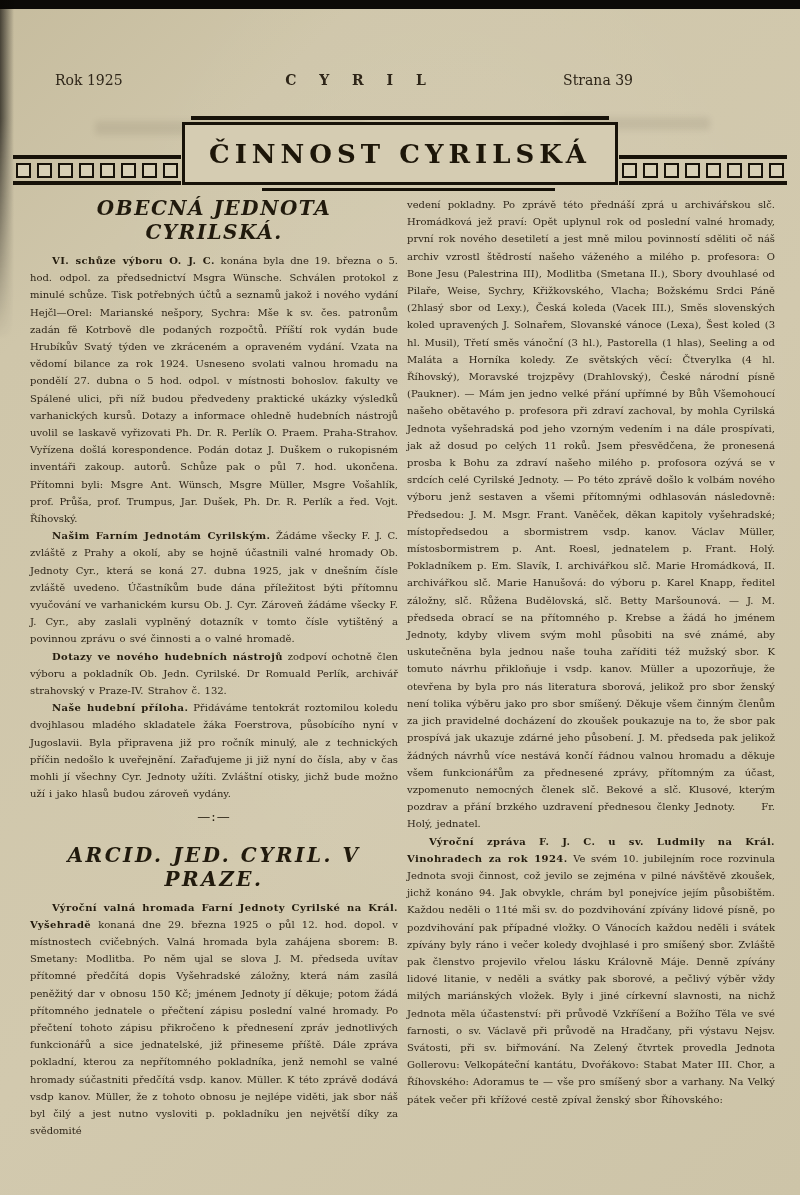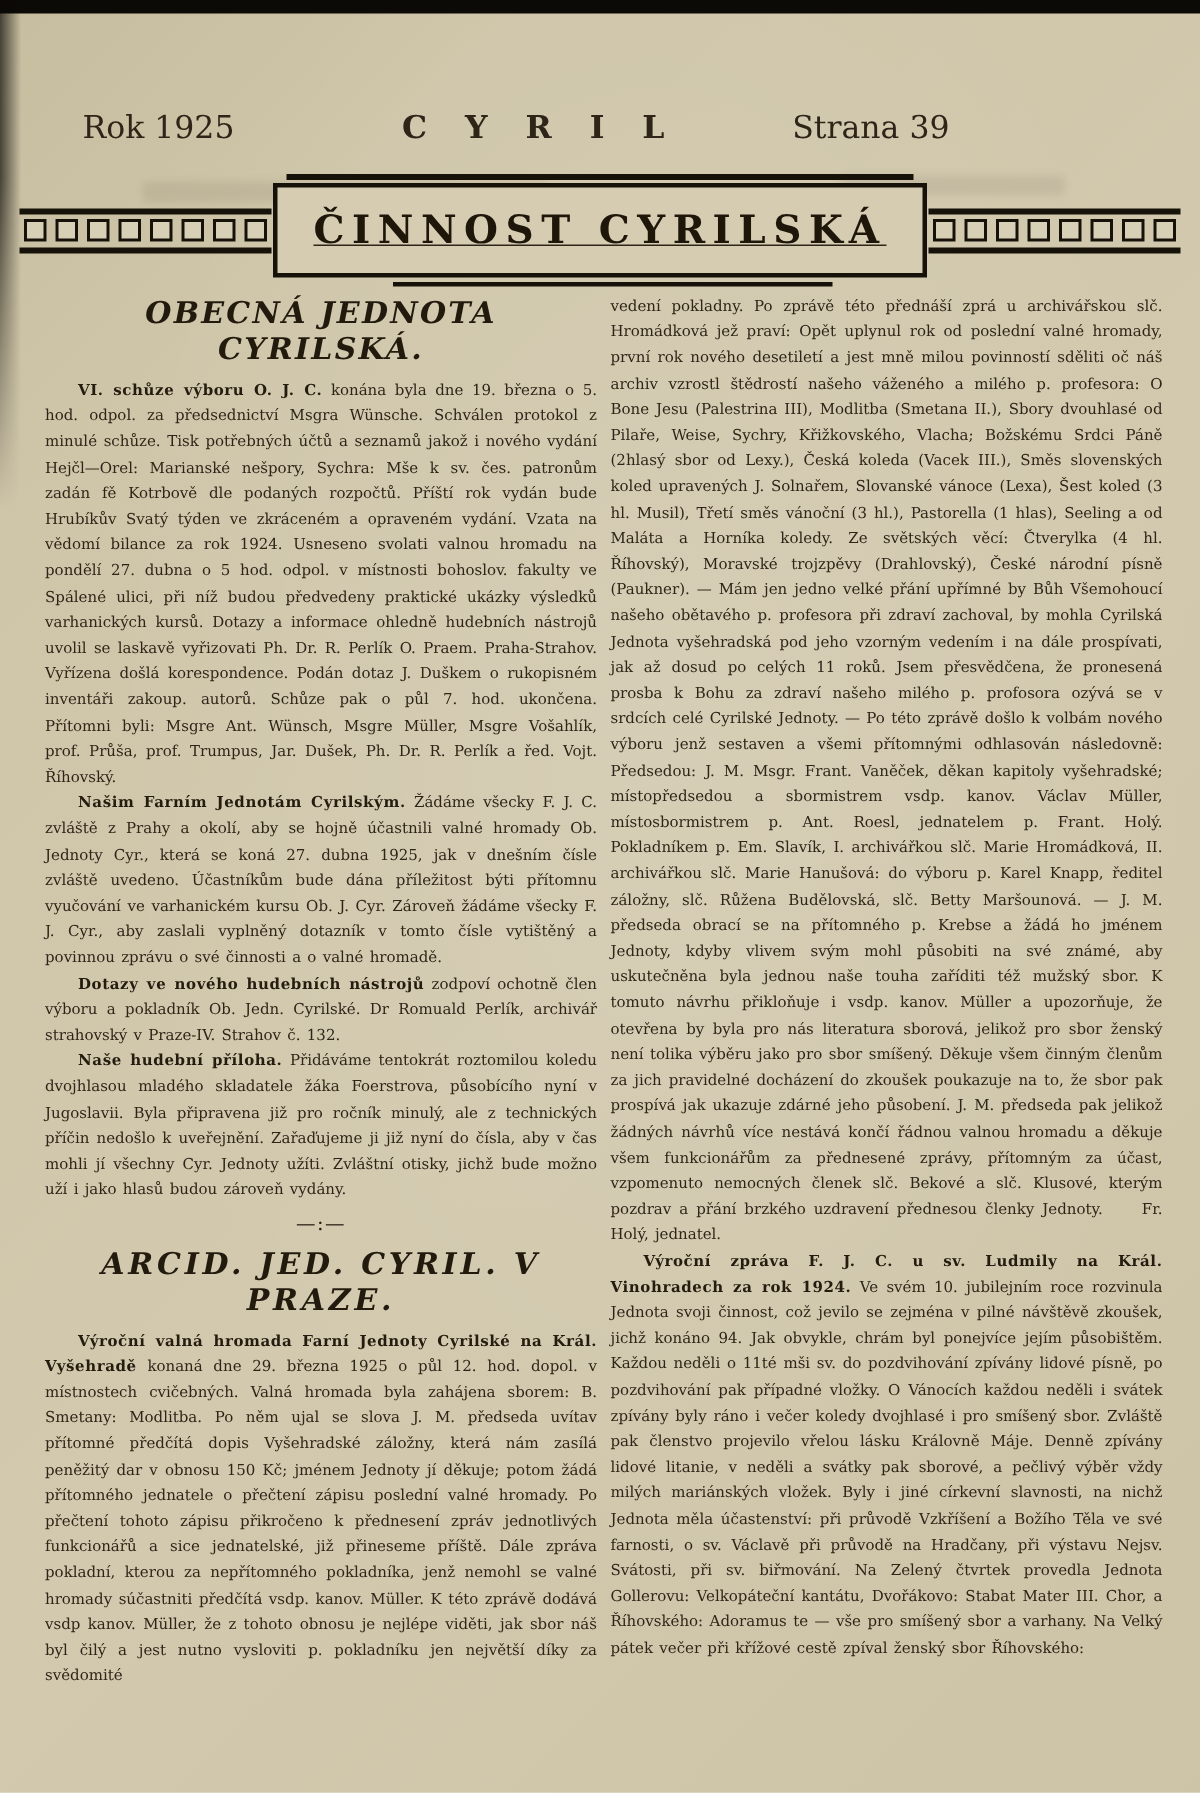--- a/index.html
+++ b/index.html
@@ -23,30 +23,30 @@
     mask-image:linear-gradient(to bottom,#000 0%,#000 35%,transparent 100%);
   }
   .ghost{position:absolute;background:#4a4030;opacity:.10;filter:blur(3px);border-radius:3px;}
   .g1{left:95px;top:121px;width:270px;height:14px;}
   .g2{left:560px;top:117px;width:150px;height:13px;}
 
   
   .masthead{
     position:absolute;top:72px;left:0;width:711px;
     display:grid;grid-template-columns:1fr 1fr 1fr;align-items:baseline;
-    font-size:21px;
+    font-size:14px;
   }
   .mh-left{padding-left:55px;text-align:left;}
   .mh-center{text-align:center;letter-spacing:9px;padding-left:9px;font-weight:bold;}
   .mh-right{text-align:right;padding-right:78px;}
 
   
   .banner{
     position:absolute;top:122px;left:0;width:800px;
-    display:flex;align-items:center;justify-content:center;text-decoration:underline;
+    display:flex;align-items:flex-end;justify-content:center;
   }
   .strip{
     height:22px;
     border-top:4px solid #171209;border-bottom:4px solid #171209;
     display:flex;align-items:center;gap:6px;
     padding:0 3px;
     flex:0 0 auto;
   }
   .sq{width:11px;height:11px;border:2.5px solid #171209;background:#d8d0b6;flex:0 0 auto;}
   .title-box{
@@ -72,21 +72,21 @@
     position:absolute;top:196px;left:30px;width:745px;
     display:flex;gap:9px;
   }
   .col{width:368px;flex:0 0 auto;text-align:justify;}
   .section-head{
     text-align:center;font-weight:bold;color:#211a0d;
     font-size:20px;letter-spacing:1.5px;
     margin:0 0 8px 0;
     font-style:italic;
   }
-  .section-head.second{letter-spacing:2.5px;margin-top:6px;}
+  .section-head.second{letter-spacing:2.5px;margin-top:19px;}
   p.body{
     margin:0;
     font-size:10px;line-height:17.2px;
     text-indent:22px;
     word-spacing:1px;
   }
   p.body.noindent{text-indent:0;}
   b.lead{font-weight:bold;letter-spacing:.4px;color:#241c0e;}
   .sig-right{
     font-size:13.1px;line-height:17.2px;

